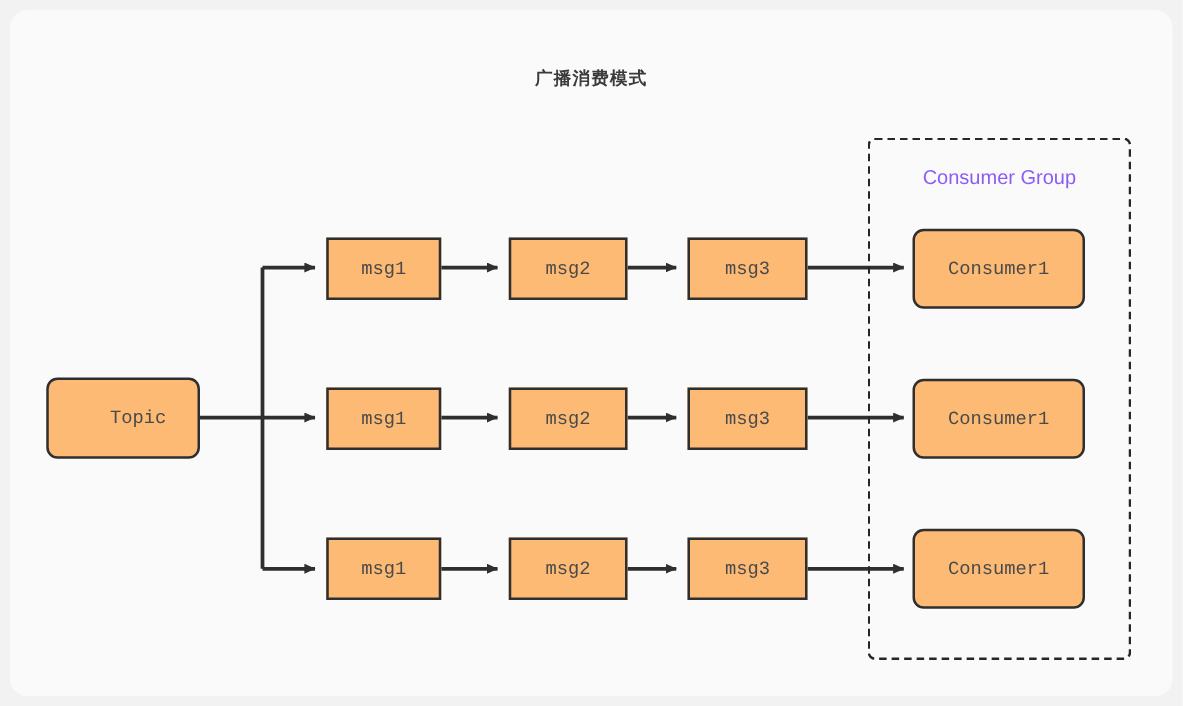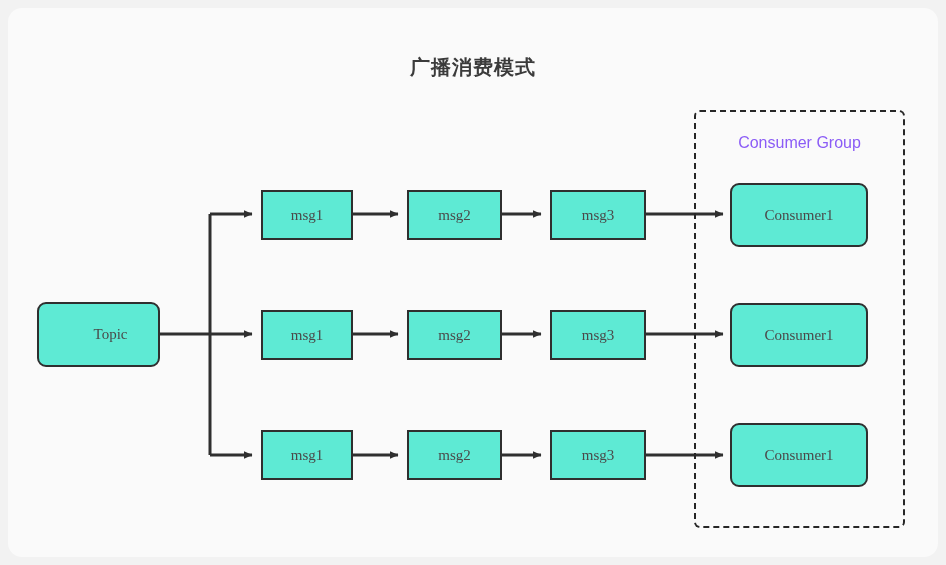--- a/index.html
+++ b/index.html
@@ -33,43 +33,43 @@
     top: 0;
     width: 946px;
     height: 565px;
   }
   .title-text {
     position: absolute;
     left: 0;
     top: 54px;
     width: 946px;
     text-align: center;
-    font-size: 20px;
+    font-size: 14px;
     font-weight: bold;
     color: #3b3b3b;
     letter-spacing: 1px;
     font-family: "Liberation Sans", sans-serif;
   }
   .grp-title {
     position: absolute;
     font-size: 16px;
     color: #8b5cf6;
     font-family: Liberation Sans, sans-serif;
     white-space: nowrap;
   }
   .box {
     position: absolute;
     box-sizing: border-box;
-    background: #5eead4;
+    background: #fdba74;
     display: flex;
     align-items: center;
     justify-content: center;
     font-size: 15px;
     color: #4a4a4a;
-    font-family: Liberation Serif, serif;
+    font-family: Liberation Mono, monospace;
   }
   .box.msg {
     border: 2px solid #2f2f2f;
     border-radius: 0;
   }
   .box.rounded {
     border: 2.5px solid #2f2f2f;
     border-radius: 9px;
   }
   .dashed-group {

